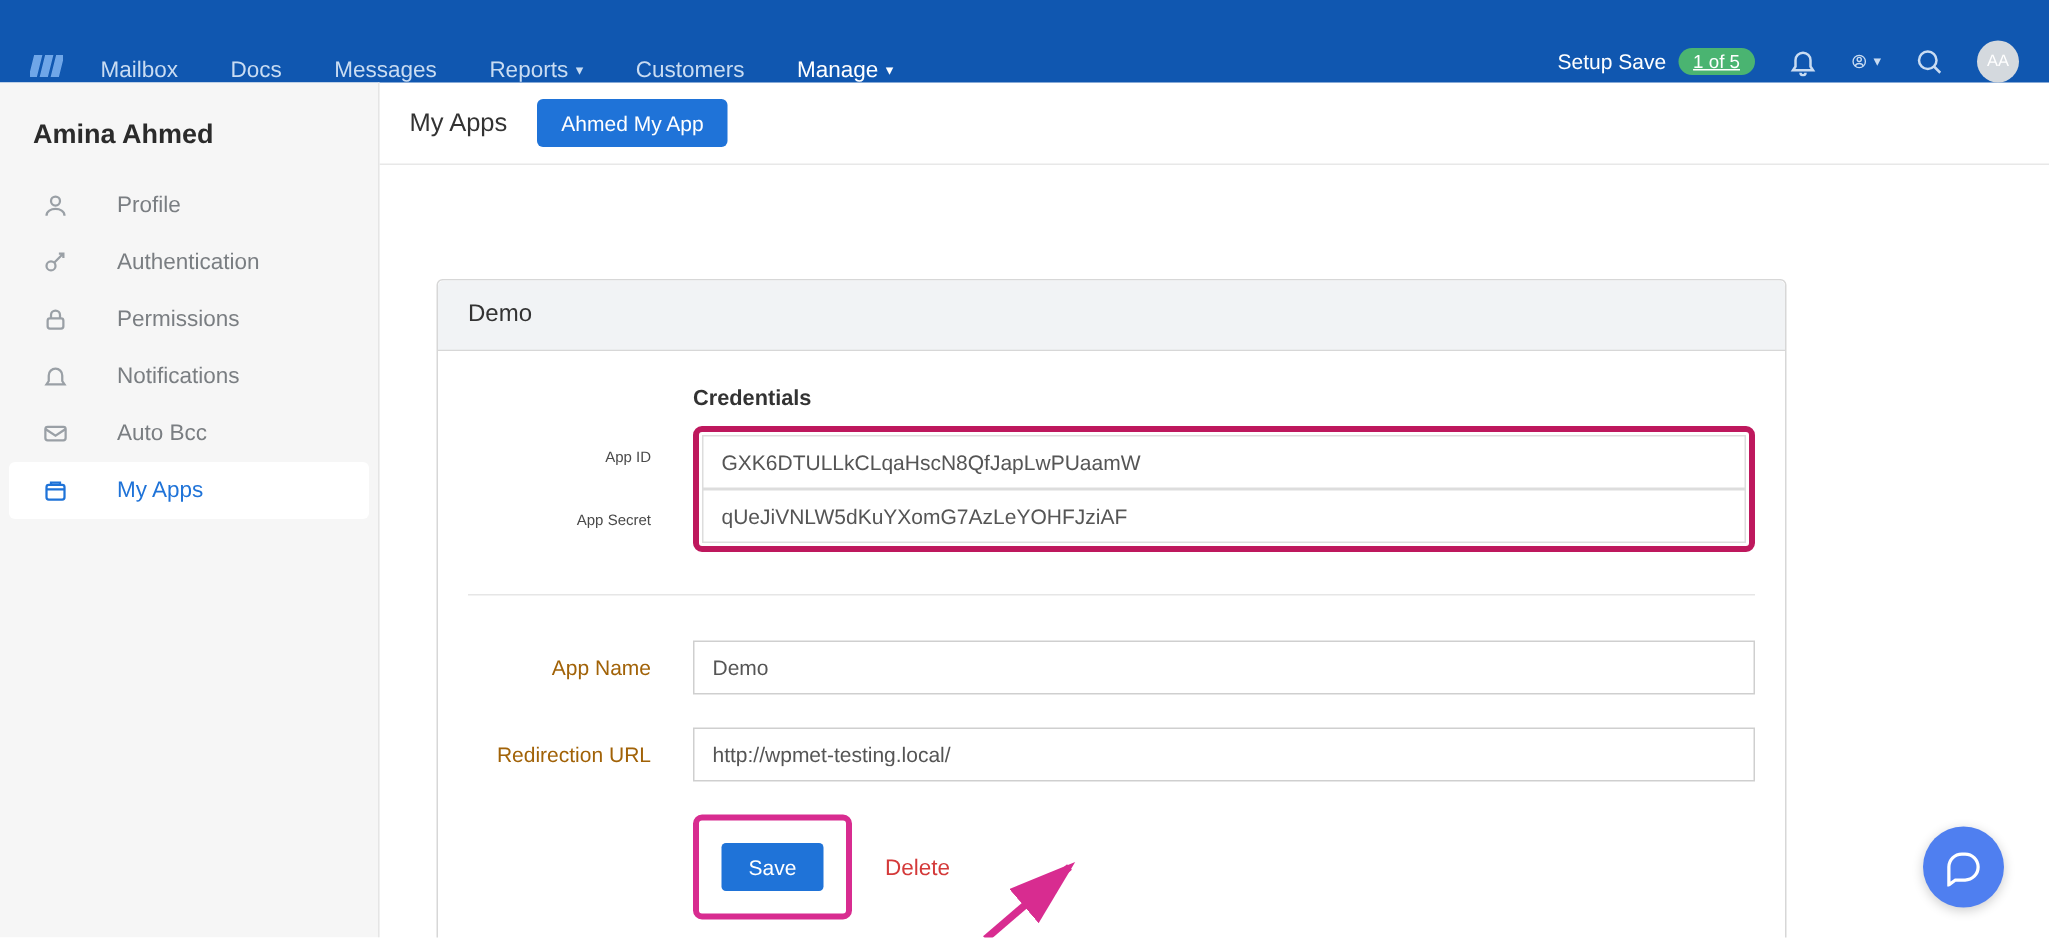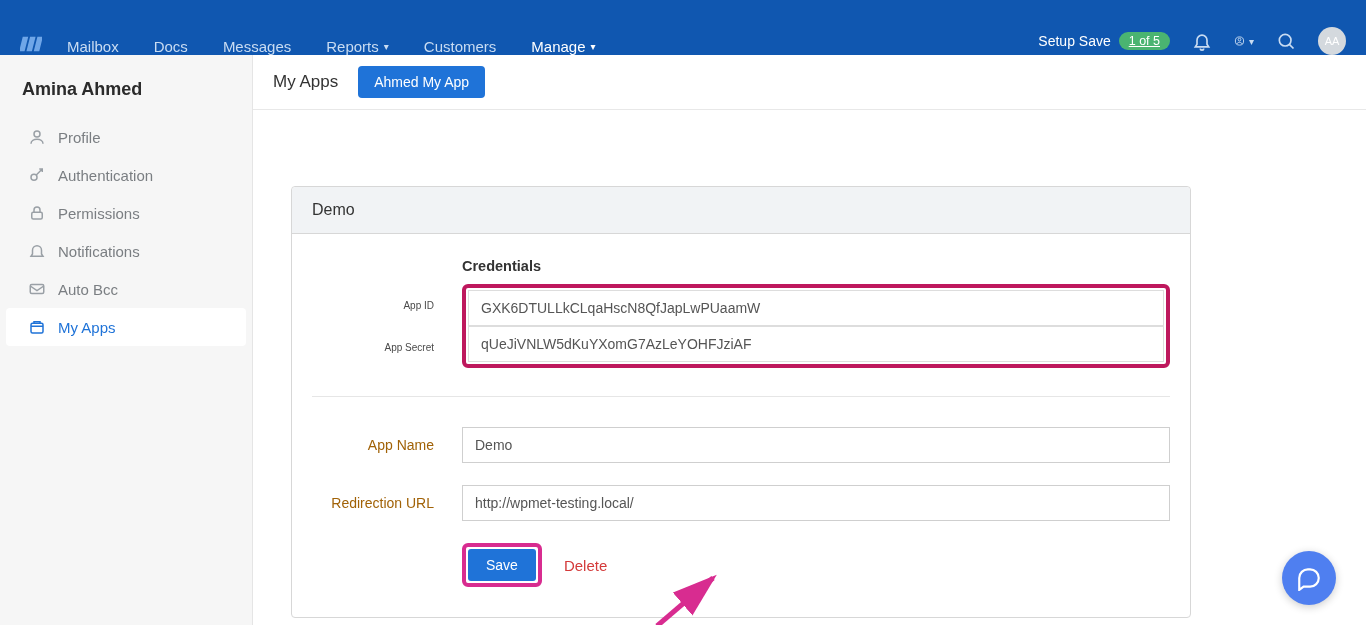--- a/index.html
+++ b/index.html
@@ -56,27 +56,27 @@
   padding-top: 24px;
 }
 .sidebar-title {
   font-size: 18px;
   font-weight: 700;
   color: #2b2b2b;
   padding: 0 22px 18px;
 }
 .sidebar-item {
   display: flex;
-  align-items: center;
   padding: 10px 22px;
   color: #7a7e82;
   font-size: 15px;
   cursor: pointer;
   margin: 0 6px;
   border-radius: 4px;
+  gap: 20px;
 }
 .sidebar-item.active {
   background: #fff;
   color: #1f73d8;
 }
 .sidebar-icon { width: 18px; height: 18px; margin-right: 12px; display:flex; align-items:center; justify-content:center; }
 .content { flex: 1; position: relative; }
 .subheader {
   height: 55px;
   border-bottom: 1px solid #e8e8e8;
@@ -149,21 +149,21 @@
   margin: 28px 0 30px;
 }
 .form-stack .form-row { margin-bottom: 22px; }
 .actions {
   margin-left: 150px;
   margin-top: 10px;
   display: flex;
   align-items: center;
   gap: 22px;
 }
-.save-wrap { border: 4px solid #d82c90; border-radius: 6px; padding: 2px; display: inline-block; }
+.save-wrap { border: 4px solid #d82c90; border-radius: 6px; padding: 15px; display: inline-block; }
 .btn-save {
   background: #1f73d8;
   color: #fff;
   border: none;
   border-radius: 3px;
   padding: 8px 18px;
   font-size: 14px;
   cursor: pointer;
 }
 .btn-delete {

